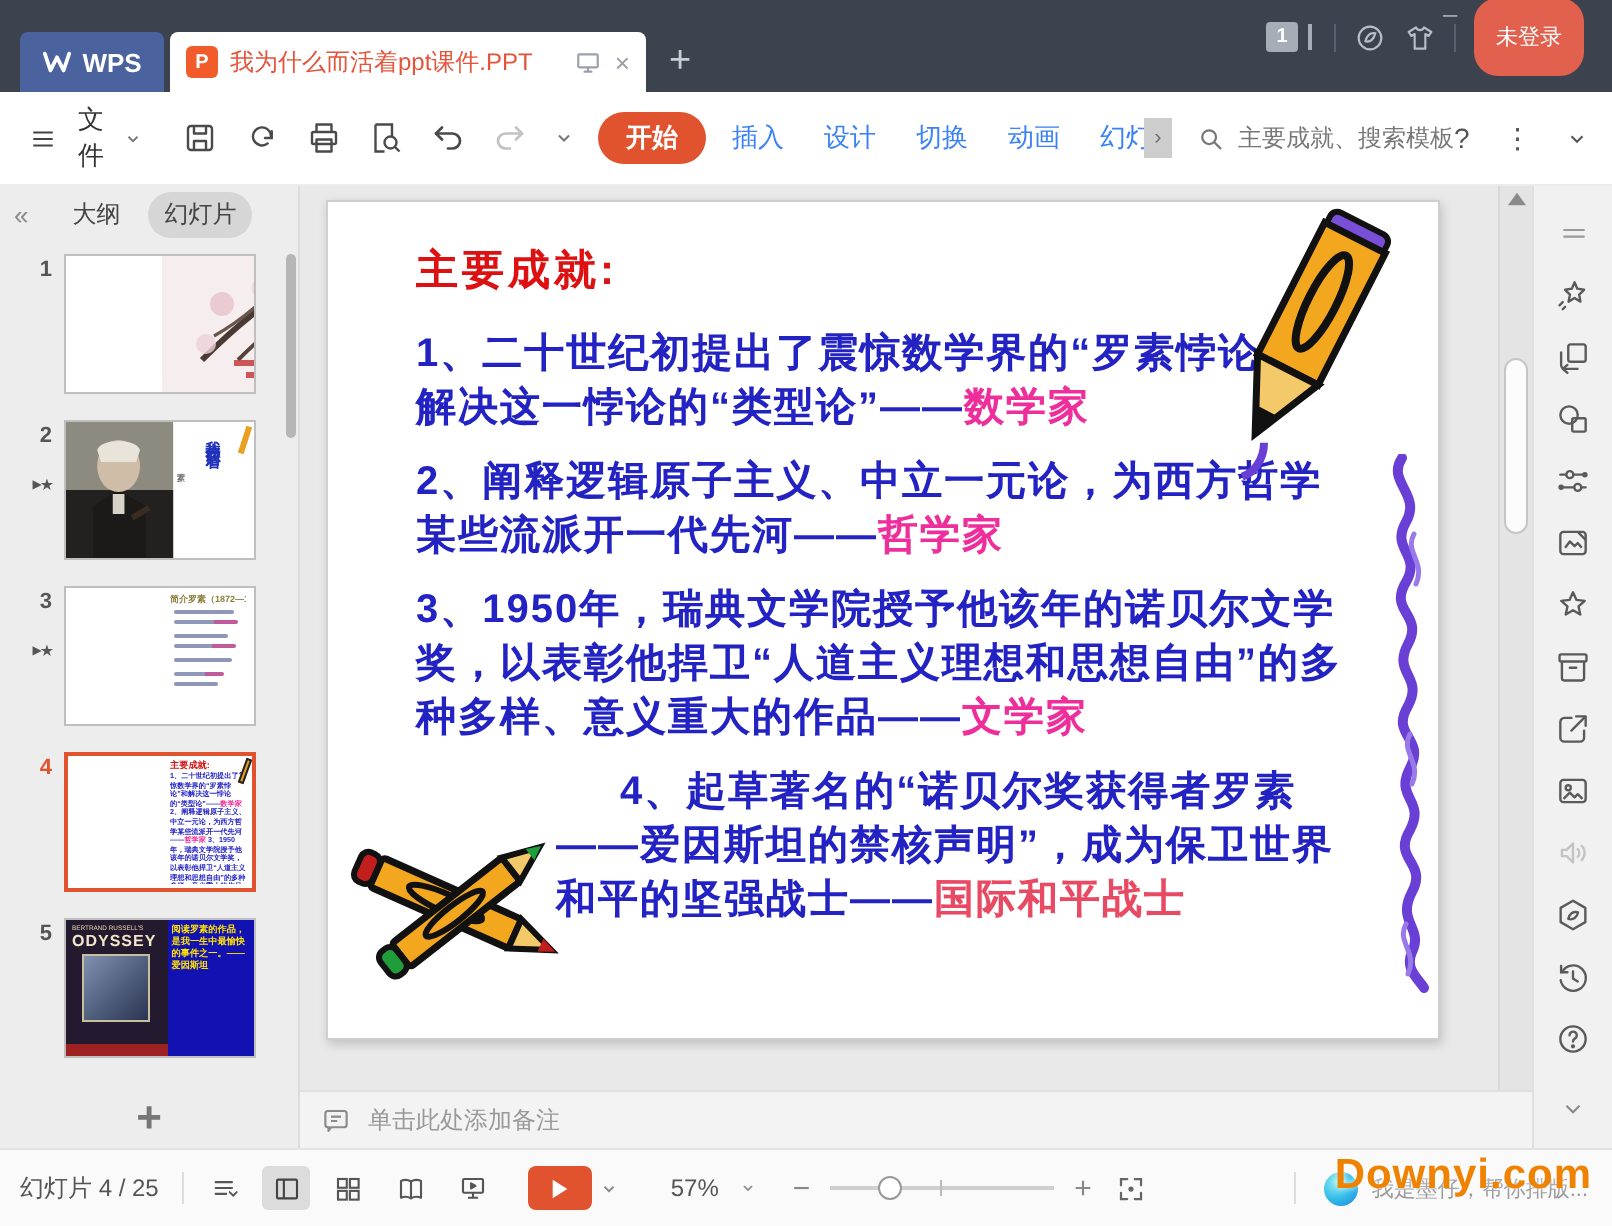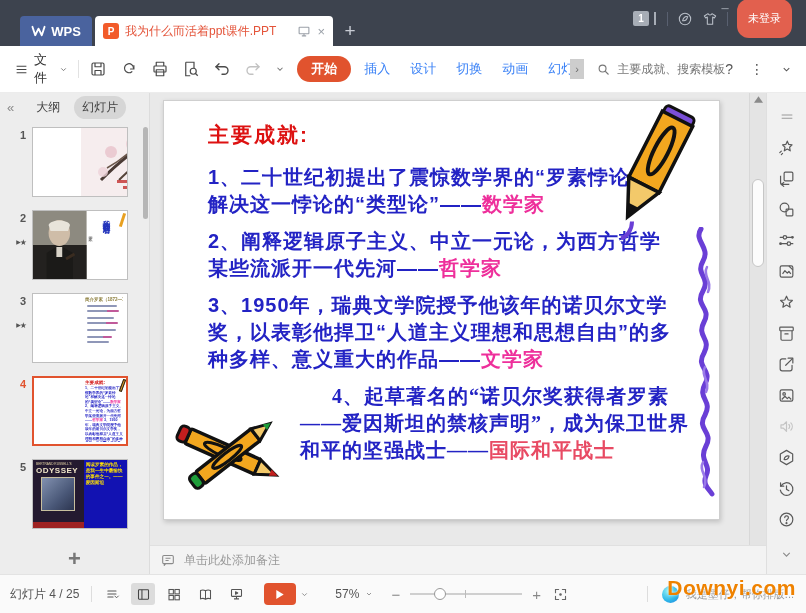--- a/index.html
+++ b/index.html
@@ -10,42 +10,42 @@
     -webkit-font-smoothing:antialiased;
   }
   svg { display:block; }
 
   
   #titlebar { position:absolute; top:0; left:0; right:0; height:46px; background:#3d434e; }
   .winbtns { position:absolute; top:0; right:6px; display:flex; }
   .winbtn { width:30px; height:17px; display:flex; align-items:center; justify-content:center;
             color:#b9bfc8; font-size:10px; }
   .maxbox { width:8px; height:8px; border:1px solid #b9bfc8; }
-  .tabs { position:absolute; left:20px; bottom:0; display:flex; align-items:flex-end; }
+  .tabs { position:absolute; left:10px; bottom:0; display:flex; align-items:flex-end; }
   .tab-wps { height:30px; width:72px; background:#4a639e; border-radius:4px 4px 0 0; color:#fff;
              display:flex; align-items:center; justify-content:center; gap:5px; font-size:13px; font-weight:bold; }
   .tab-doc { height:30px; width:238px; background:#fff; border-radius:4px 4px 0 0; margin-left:3px;
              display:flex; align-items:center; padding:0 8px; gap:6px; }
   .pticon { width:16px; height:16px; border-radius:3px; background:#f25b2a; color:#fff; font-size:10px;
             font-weight:bold; display:flex; align-items:center; justify-content:center; flex:none; }
   .tab-title { font-size:12px; color:#e4543a; flex:1; white-space:nowrap; overflow:hidden; }
   .tab-mini { color:#9aa0a8; display:flex; align-items:center; }
   .tab-close { color:#9aa0a8; font-size:13px; line-height:1; }
   .tab-new { width:34px; height:30px; color:#c8ccd4; font-size:19px; display:flex; align-items:center; justify-content:center; }
   .tb-right { position:absolute; right:14px; bottom:8px; display:flex; align-items:center; gap:9px; }
   .badge1 { min-width:16px; height:15px; background:#a7adb6; color:#fff; font-size:10px; border-radius:2px;
             display:flex; align-items:center; justify-content:center; padding:0 3px; font-weight:bold; }
   .badge-bars { width:4px; height:13px; border-left:2px solid #a7adb6; margin-left:-4px; }
   .tb-sep { width:1px; height:14px; background:#596070; }
   .login { background:#e2604e; color:#fff; font-size:11px; padding:12px 11px; border-radius:12px; }
 
   
   #ribbon { position:absolute; top:46px; left:0; right:0; height:47px; background:#fff;
             border-bottom:1px solid #ececec; display:flex; align-items:center; padding:0 14px; }
-  .file-group { display:flex; align-items:center; gap:5px; color:#333; font-size:13px; }
+  .file-group { display:flex; align-items:center; gap:10px; color:#333; font-size:13px; }
   .rb-sep { width:1px; height:18px; background:#e2e2e2; margin:0 10px; }
   .qbar { display:flex; align-items:center; gap:13px; }
   .rtabs { display:flex; align-items:center; margin-left:12px; }
   .rtab { font-size:13px; color:#3b82f6; padding:4px 10px; white-space:nowrap; }
   .rtab.active { background:#e1532e; color:#fff; border-radius:15px; font-weight:bold; padding:4px 14px; margin-right:3px; }
   .rtab.cut { width:32px; overflow:hidden; padding-right:0; }
   .overflow-btn { width:14px; height:20px; background:#cdcdcd; color:#6d6d6d; font-size:11px;
                   display:flex; align-items:center; justify-content:center; }
   .search { display:flex; align-items:center; gap:6px; margin-left:12px; color:#777; font-size:12px; white-space:nowrap; }
   .rb-right { margin-left:auto; display:flex; align-items:center; gap:17px; color:#555; font-size:14px; }
@@ -99,21 +99,21 @@
   
   #centercol { flex:1; display:flex; flex-direction:column; min-width:0; }
   #canvasrow { flex:1; display:flex; min-height:0; }
   #canvas { flex:1; background:#e9e9e9; position:relative; }
   #slide { position:absolute; left:13px; top:7px; width:557px; height:420px; background:#fff;
            border:1px solid #cfcfcf; box-shadow:1px 2px 5px rgba(0,0,0,.18); overflow:hidden; }
   .slide-title { margin:20px 0 0 44px; font-size:21px; font-weight:bold; color:#dd1111; letter-spacing:2px; }
   .slide-body { margin:15px 0 0 44px; width:474px; font-size:20px; line-height:27px; font-weight:bold;
                 color:#2323c4; letter-spacing:1px; }
   .si { margin:0 0 10px 0; }
-  .si4 { margin-left:92px; width:402px; text-indent:32px;font-family:Liberation Serif, serif; }
+  .si4 { margin-left:70px; width:402px; text-indent:32px; }
   .hl { color:#ee2f9b; }
   .hl4 { color:#e84a63; }
   .pencil-tr { position:absolute; top:-4px; right:16px; width:100px; height:150px; }
   .squiggle { position:absolute; top:126px; right:2px; width:36px; height:290px; }
   .pencils-bl { position:absolute; left:2px; bottom:20px; width:128px; height:90px; }
 
   
   #vscroll { width:17px; background:#e4e4e4; border-left:1px solid #d8d8d8; position:relative; flex:none; }
   .vs-up { position:absolute; top:3px; left:0; right:0; display:flex; justify-content:center; }
   .vs-thumb { position:absolute; top:86px; left:2px; width:12px; height:88px; background:#fcfcfc;
@@ -132,21 +132,21 @@
   
   #statusbar { position:absolute; left:0; right:0; bottom:0; height:39px; background:#fafafa;
                border-top:1px solid #e3e3e3; display:flex; align-items:center; padding:0 10px;
                font-size:12px; color:#555; }
   .sb-sep { width:1px; height:16px; background:#ddd; margin:0 12px; }
   .sb-views { display:flex; align-items:center; gap:7px; margin-left:10px; }
   .sb-view { width:24px; height:22px; display:flex; align-items:center; justify-content:center; border-radius:3px; }
   .sb-view.active { background:#dcdcdc; }
   .sb-play { width:32px; height:22px; background:#e1532e; border-radius:4px; display:flex; align-items:center;
              justify-content:center; margin-left:16px; }
-  .sb-zoomtxt { margin-left:26px; display:flex; align-items:center; gap:6px; }
+  .sb-zoomtxt { margin-left:26px; display:flex; align-items:center; gap:11px; }
   .sb-minus { margin-left:18px; color:#888; font-size:15px; }
   .sb-slider { position:relative; width:112px; height:14px; margin-left:10px; }
   .sb-track { position:absolute; top:6px; left:0; right:0; height:2px; background:#cfcfcf; }
   .sb-tick { position:absolute; top:3px; left:55px; width:1px; height:8px; background:#bbb; }
   .sb-handle { position:absolute; top:1px; left:24px; width:12px; height:12px; background:#fff;
                border:1px solid #999; border-radius:50%; }
   .sb-plus { margin-left:10px; color:#888; font-size:15px; }
   .sb-right { margin-left:auto; display:flex; align-items:center; position:relative; padding-right:2px; }
   .avatar { width:17px; height:17px; border-radius:50%;
             background:radial-gradient(circle at 35% 30%, #8feef2, #2fb9e9 55%, #1f7fdd); margin:0 7px 0 12px; }

